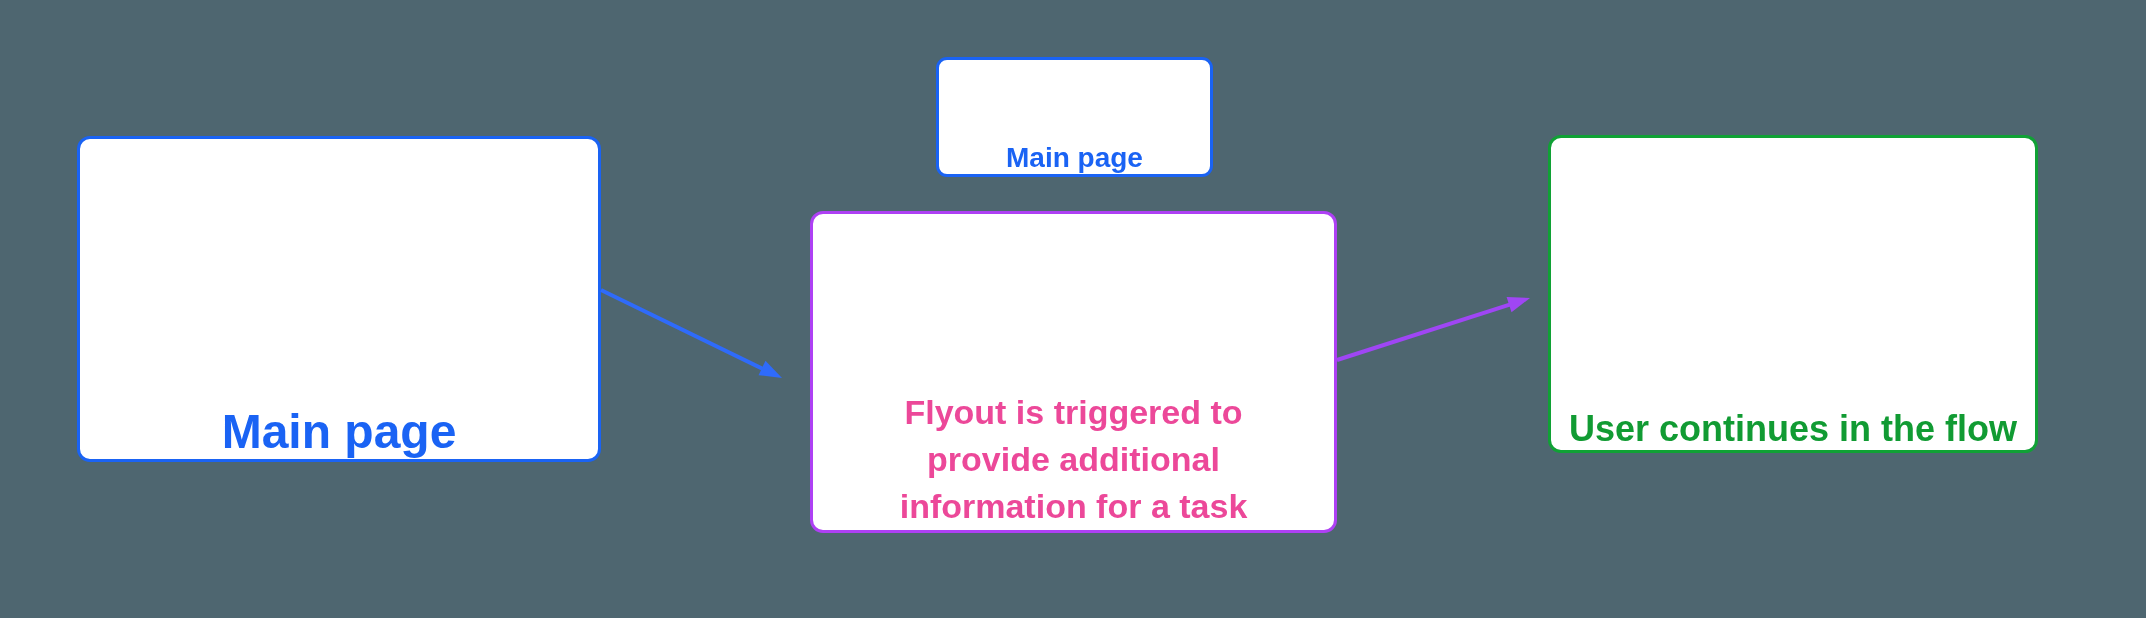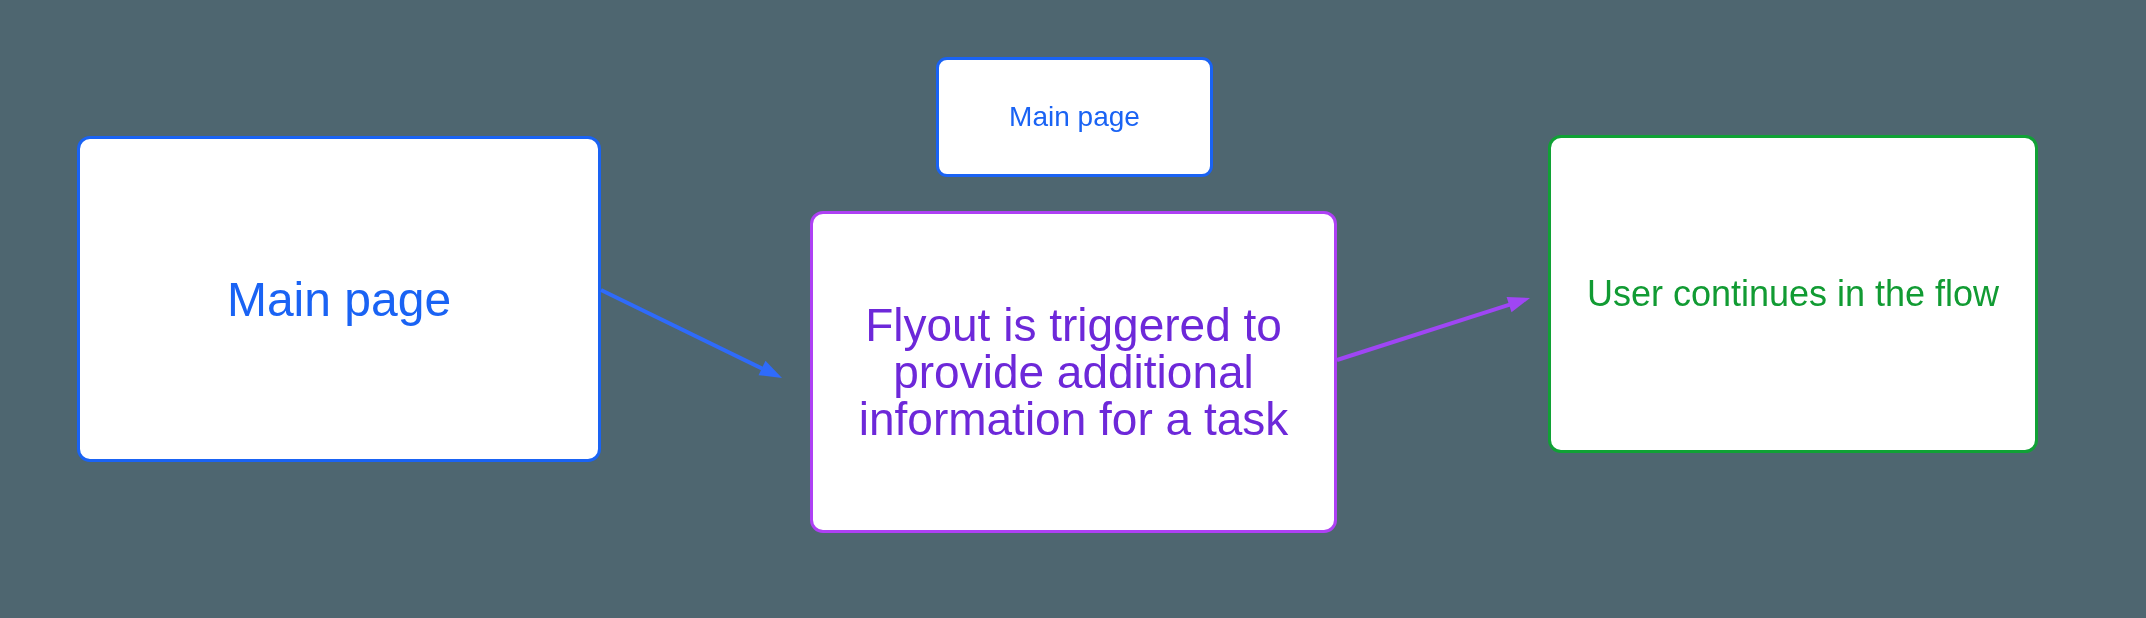--- a/index.html
+++ b/index.html
@@ -9,44 +9,44 @@
     position: relative;
     background: #4E6670;
     font-family: "Liberation Sans", sans-serif;
     overflow: hidden;
   }
   .node {
     position: absolute;
     background: #ffffff;
     border-radius: 13px;
     display: flex;
-    align-items: center;
+    align-items: flex-end;
     justify-content: center;
     text-align: center;
-    font-weight: 400;
+    font-weight: 700;
     box-sizing: border-box;
   }
   #node-main-large {
     left: 77px; top: 136px; width: 524px; height: 326px;
     border: 3px solid #1A63F4;
     color: #1A63F4;
     font-size: 48px;
   }
   #node-main-small {
     left: 936px; top: 57px; width: 277px; height: 120px;
     border: 3px solid #1A63F4;
     border-radius: 11px;
     color: #1A63F4;
     font-size: 28px;
   }
   #node-flyout {
     left: 810px; top: 211px; width: 527px; height: 322px;
     border: 3px solid #AE40F4;
-    color: #6d28d9;
-    font-size: 46px;
+    color: #ec4899;
+    font-size: 34px;
     line-height: 47px;
     padding: 0 38px;
   }
   #node-continue {
     left: 1548px; top: 135px; width: 490px; height: 318px;
     border: 3px solid #10A135;
     color: #119B33;
     font-size: 36px;
   }
   svg.connector-layer {

